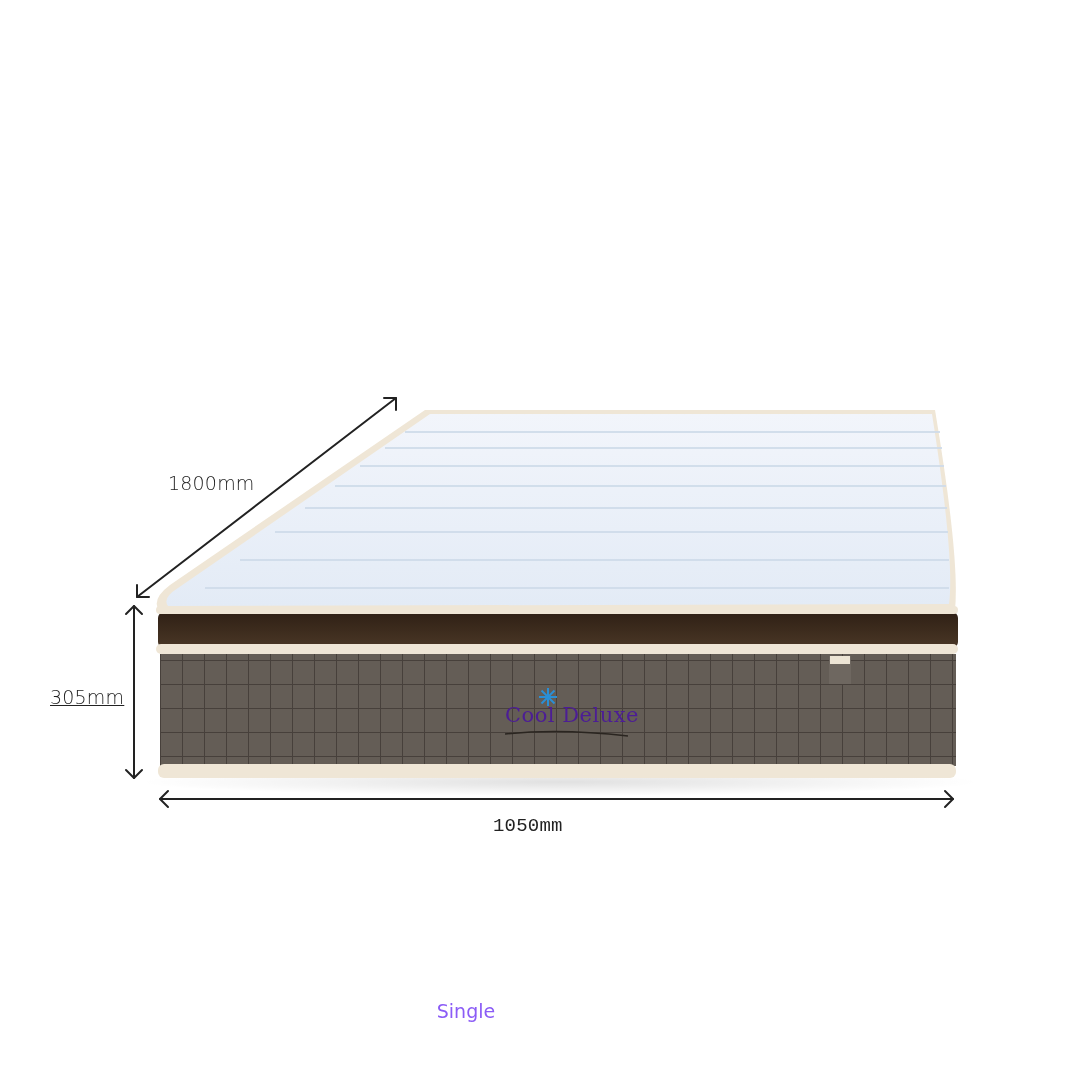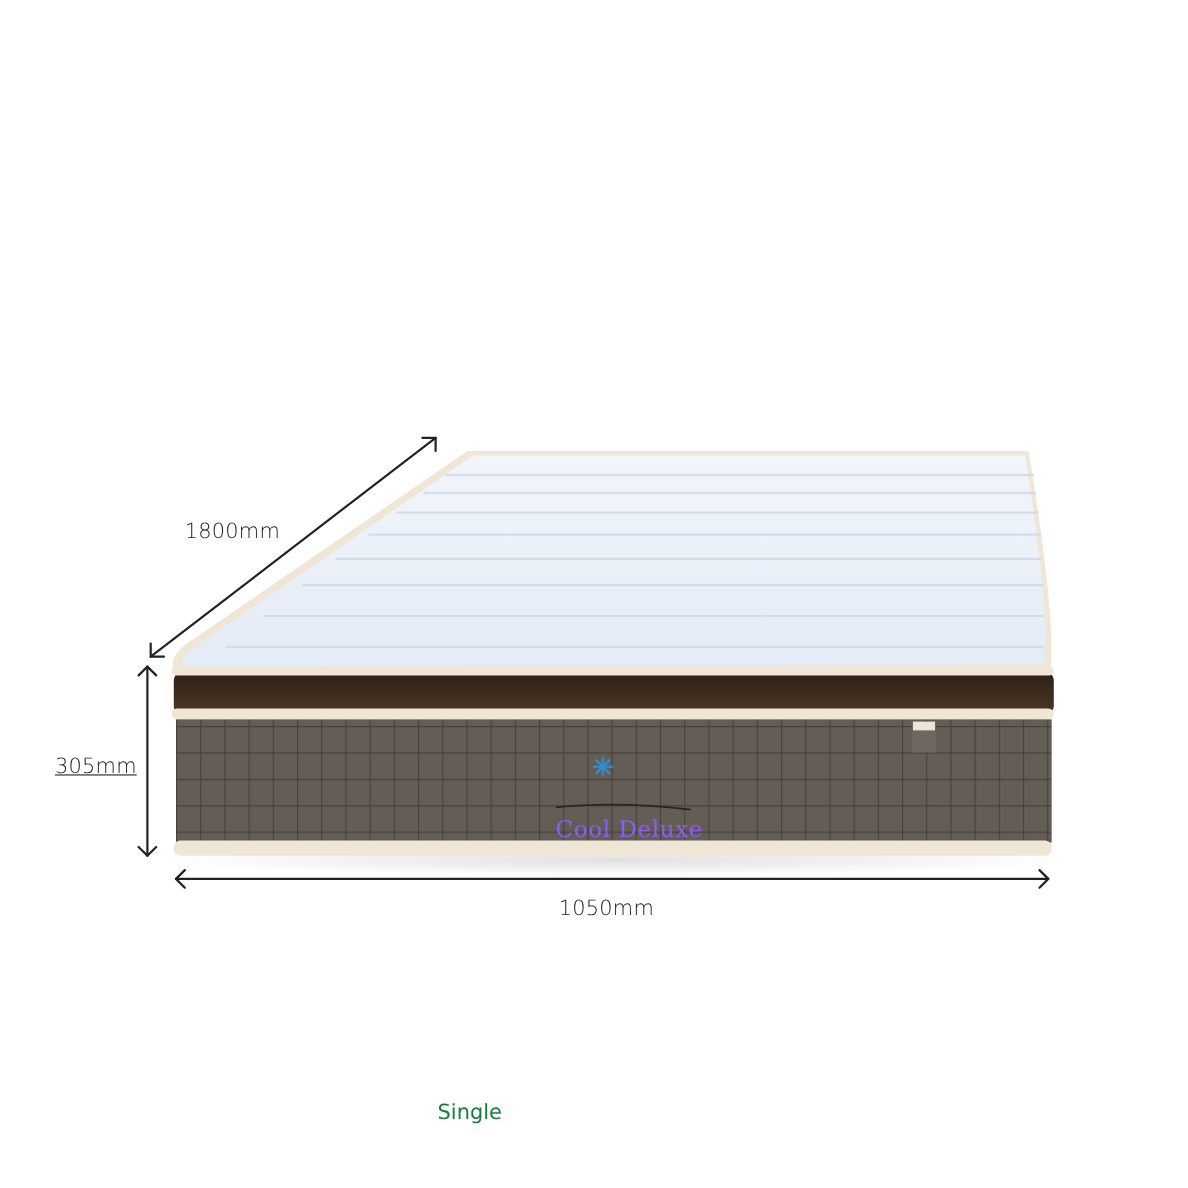--- a/index.html
+++ b/index.html
@@ -1,22 +1,22 @@
 <!DOCTYPE html>
 <html><head>
 <meta charset="utf-8">
 <style>
   html, body { margin: 0; padding: 0; background: #ffffff; }
   body { width: 1080px; height: 1080px; position: relative; overflow: hidden;
          font-family: "DejaVu Sans", "Liberation Sans", sans-serif; color: #222; }
   .label { position: absolute; font-size: 19px; font-weight: 300; color: #222; letter-spacing: 0.2px; }
   .scene { position: absolute; left: 0; top: 0; width: 1080px; height: 1080px; }
-  .caption { position: absolute; left: 0; width: 854px; text-align: center; top: 1000px; font-size: 19px; color: #15803d; }
-  .brand { position: absolute; left: 505px; top: 742px; font-family: "DejaVu Serif", "Liberation Serif", serif;
-           font-size: 21px; color: #8b5cf6; letter-spacing: 0.5px; }
+  .caption { position: absolute; left: 0; width: 854px; text-align: center; top: 1000px; font-size: 19px; color: #8b5cf6; padding-left: 39px; }
+  .brand { position: absolute; left: 505px; top: 703px; font-family: "DejaVu Serif", "Liberation Serif", serif;
+           font-size: 21px; color: #4c1d95; letter-spacing: 0.5px; }
 </style>
 </head>
 <body>
 
 <svg class="scene" viewBox="0 0 1080 1080" xmlns="http://www.w3.org/2000/svg">
   <defs>
     <linearGradient id="topGrad" x1="0" y1="0" x2="0" y2="1">
       <stop offset="0" stop-color="#f2f5fb"></stop>
       <stop offset="1" stop-color="#e3ebf6"></stop>
     </linearGradient>
@@ -89,15 +89,15 @@
       <polyline points="168,791 160,799 168,807"></polyline>
       <polyline points="945,791 953,799 945,807"></polyline>
     </g>
   </g>
 </svg>
 
 <div class="brand">Cool Deluxe</div>
 
 <div class="label" style="left:168px; top:460px;margin-top:12px;">1800mm</div>
 <div class="label" style="left:50px; top:686px;text-decoration:underline;">305mm</div>
-<div class="label" style="left:508px; top:815px;">1050mm</div>
+<div class="label" style="left:493px; top:815px;font-family:Liberation Mono, monospace;">1050mm</div>
 
 <div class="caption">Single</div>
 
 </body></html>

